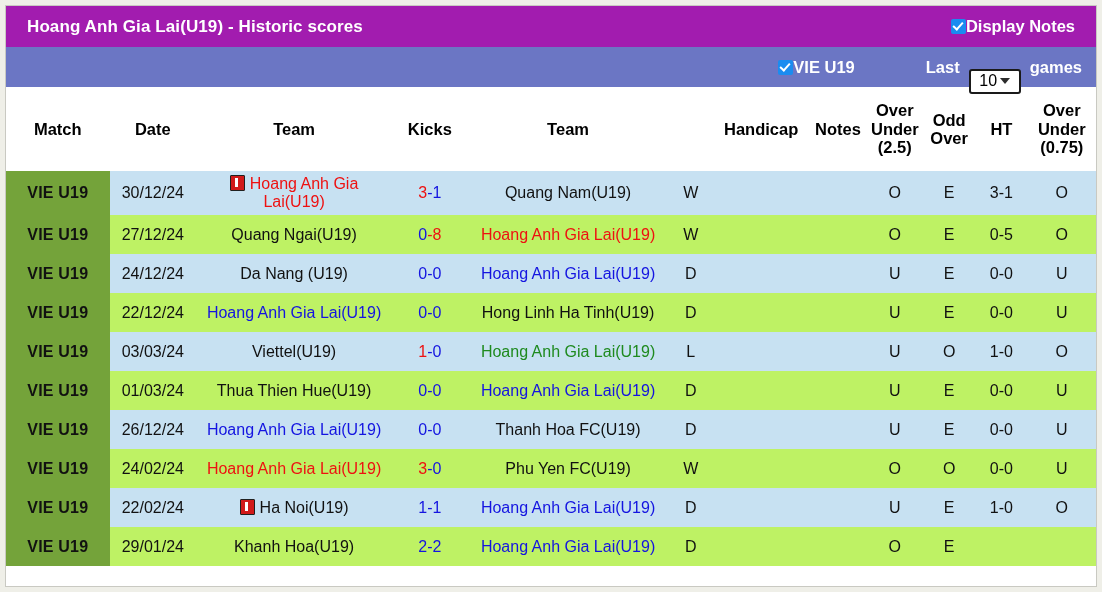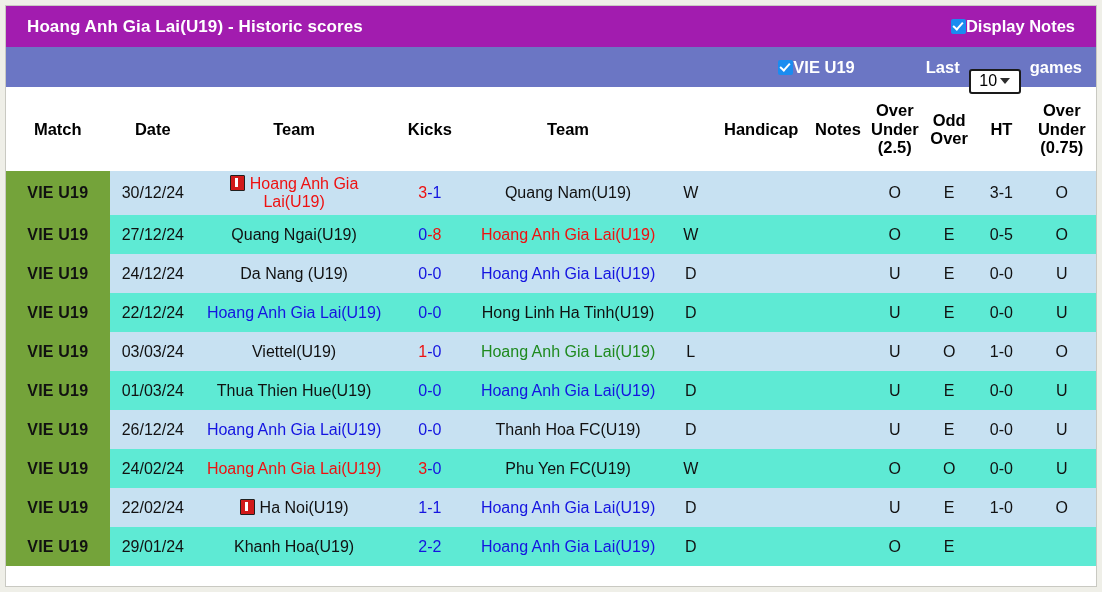--- a/index.html
+++ b/index.html
@@ -150,21 +150,21 @@
   .c-away    { width: 200px; }
   .c-wld     { width: 44px;  }
   .c-hcap    { width: 96px;  }
   .c-odds    { width: 57px;  }
   .c-ou25    { width: 56px;  }
   .c-oe      { width: 52px;  }
   .c-ht      { width: 52px;  }
   .c-ou075   { width: 68px;  }
 
   .row-a td { background: #c7e1f2; }
-  .row-b td { background: #5eead4; }
+  .row-b td { background: #bef264; }
   .row-note td { background: #e6f4fb; }
 
   .badge-cell {
     background: #74a33a !important;
     color: #ffffff;
     font-weight: bold;
     font-size: 15.5px;
     text-align: center;
     letter-spacing: .2px;
   }

